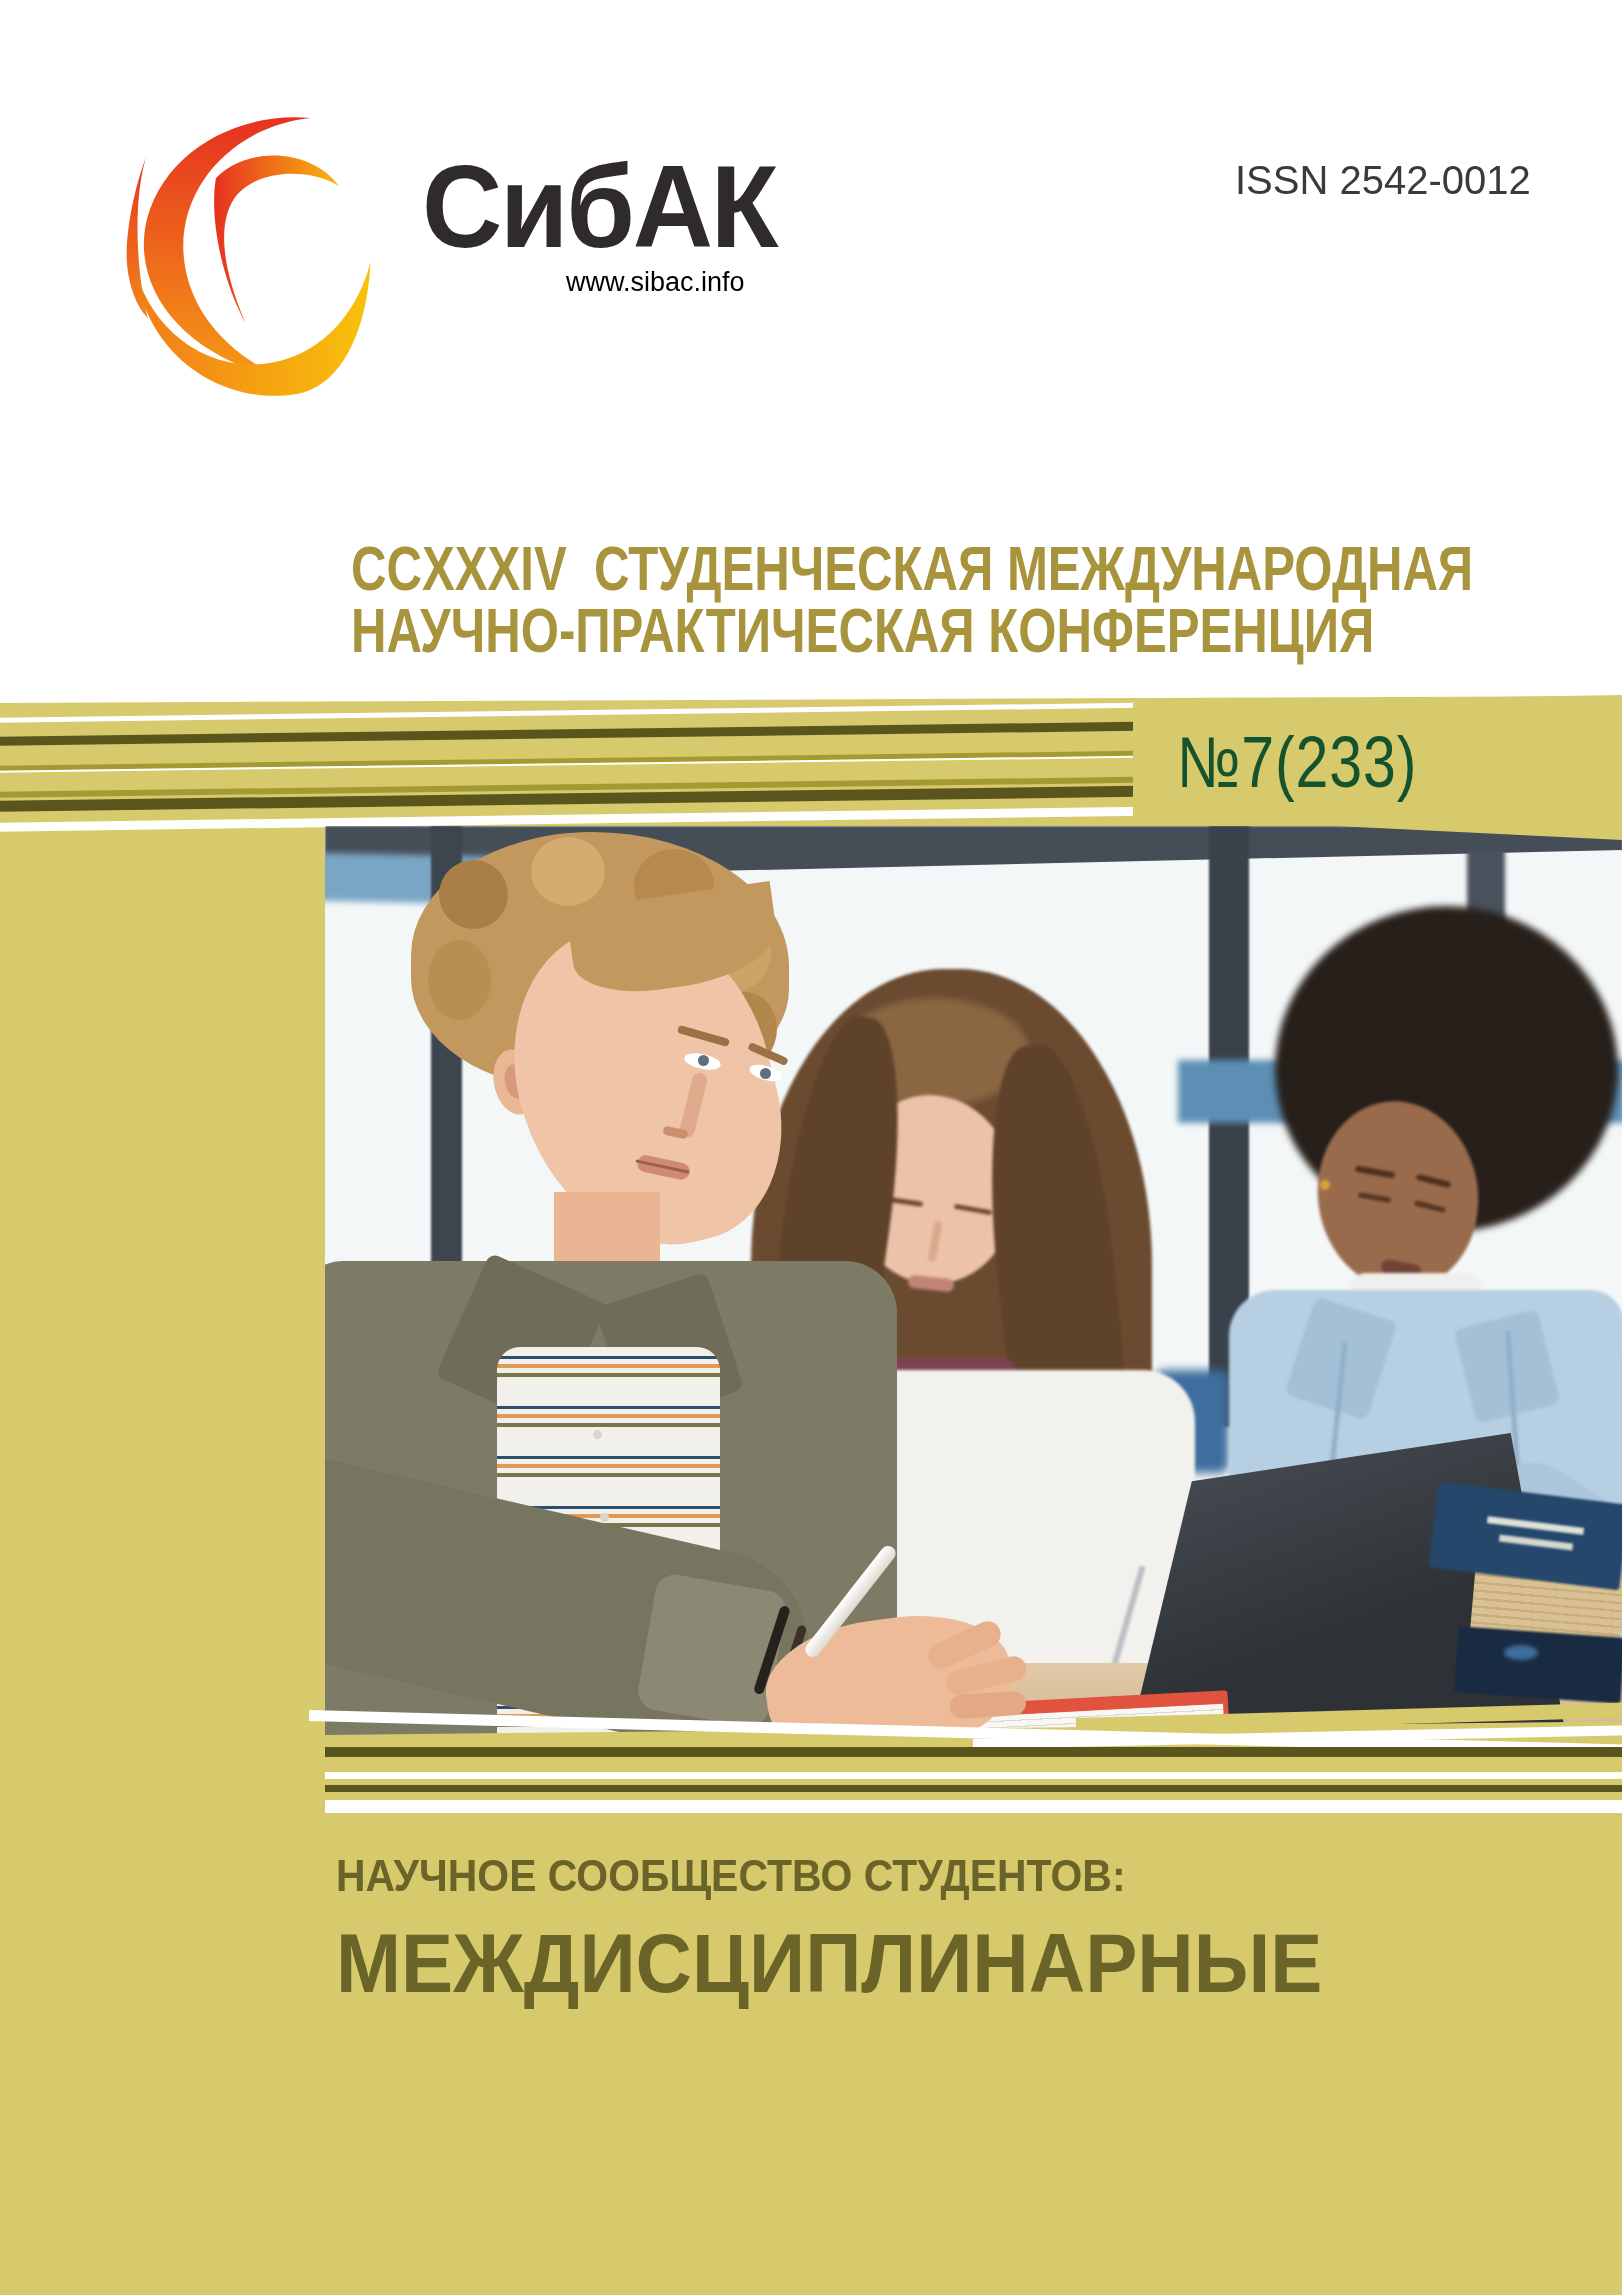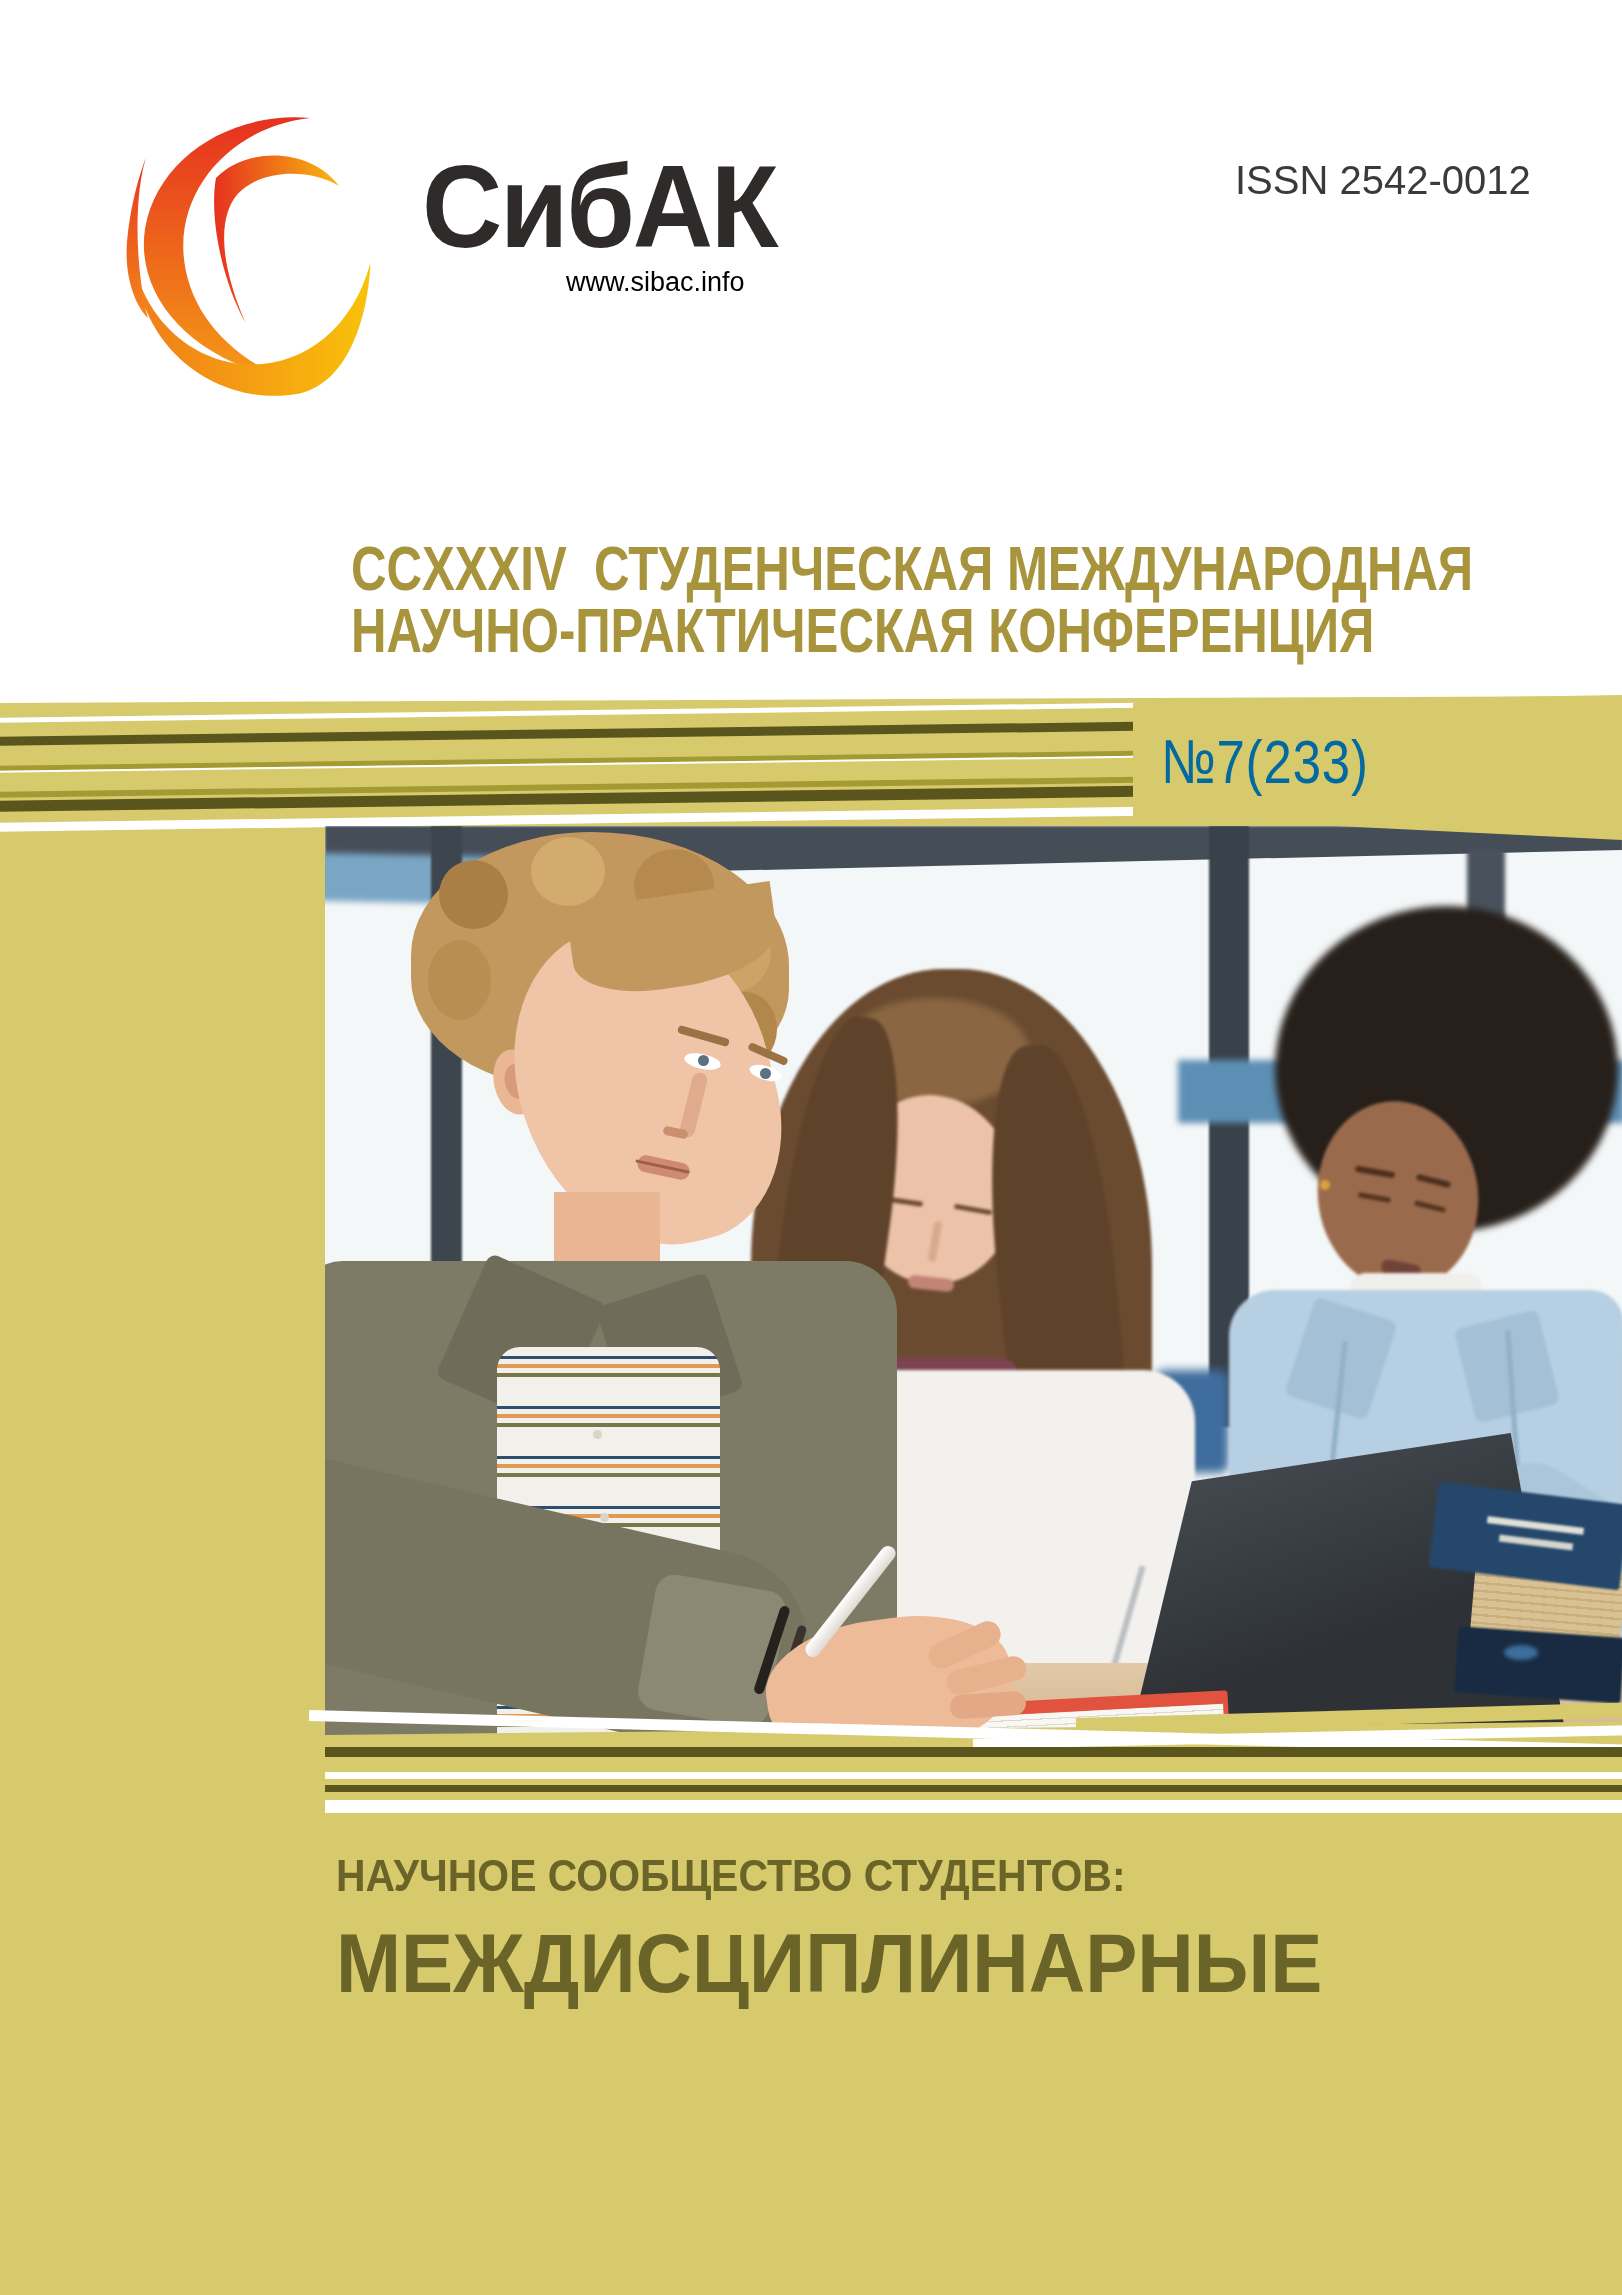--- a/index.html
+++ b/index.html
@@ -31,21 +31,21 @@
   #st2{top:37px;height:8.6px;background:#5a541d;}
   #st3{top:66px;height:5.2px;background:#a49a34;}
   #st4{top:71px;height:2.3px;background:#ffffff;}
   #st5{top:92px;height:5.7px;background:#a49a34;}
   #st6{top:101px;height:11px;background:#5a541d;}
   #left-column{left:0;top:823px;width:325px;height:916px;background:#d6ca6d;}
   #wedge{left:-23px;top:823px;width:1259px;height:8.6px;background:#ffffff;
      transform:rotate(-.8deg);transform-origin:0 50%;}
   #band-right{left:1133px;top:695px;width:489px;height:145px;background:#d6ca6d;
      clip-path:polygon(0 8px,489px 0,489px 145px,0 121px);}
-  #issue-number{position:absolute;left:28px;top:31.5px;font-size:62px;color:#0369a1;line-height:70px;letter-spacing:1.1px;}
+  #issue-number{position:absolute;left:44px;top:31.5px;font-size:72px;color:#14532d;line-height:70px;letter-spacing:1.1px;}
   #issue-number .cond{transform:scaleX(.82);}
 
   
   #photo{left:325px;top:826px;width:1298px;height:926px;overflow:hidden;background:#f4f7f8;}
   #photo .abs{position:absolute;}
   .blur2{filter:blur(1.1px);} .blur4{filter:blur(2.3px);} .blur6{filter:blur(3.4px);} .blur8{filter:blur(4.6px);}
 
   
   #bottom-khaki{left:0;top:1694px;width:1623px;height:601px;background:#d6ca6d;
      clip-path:polygon(0 43px,325px 41px,1623px 27.5px,1623px 601px,0 601px);}

